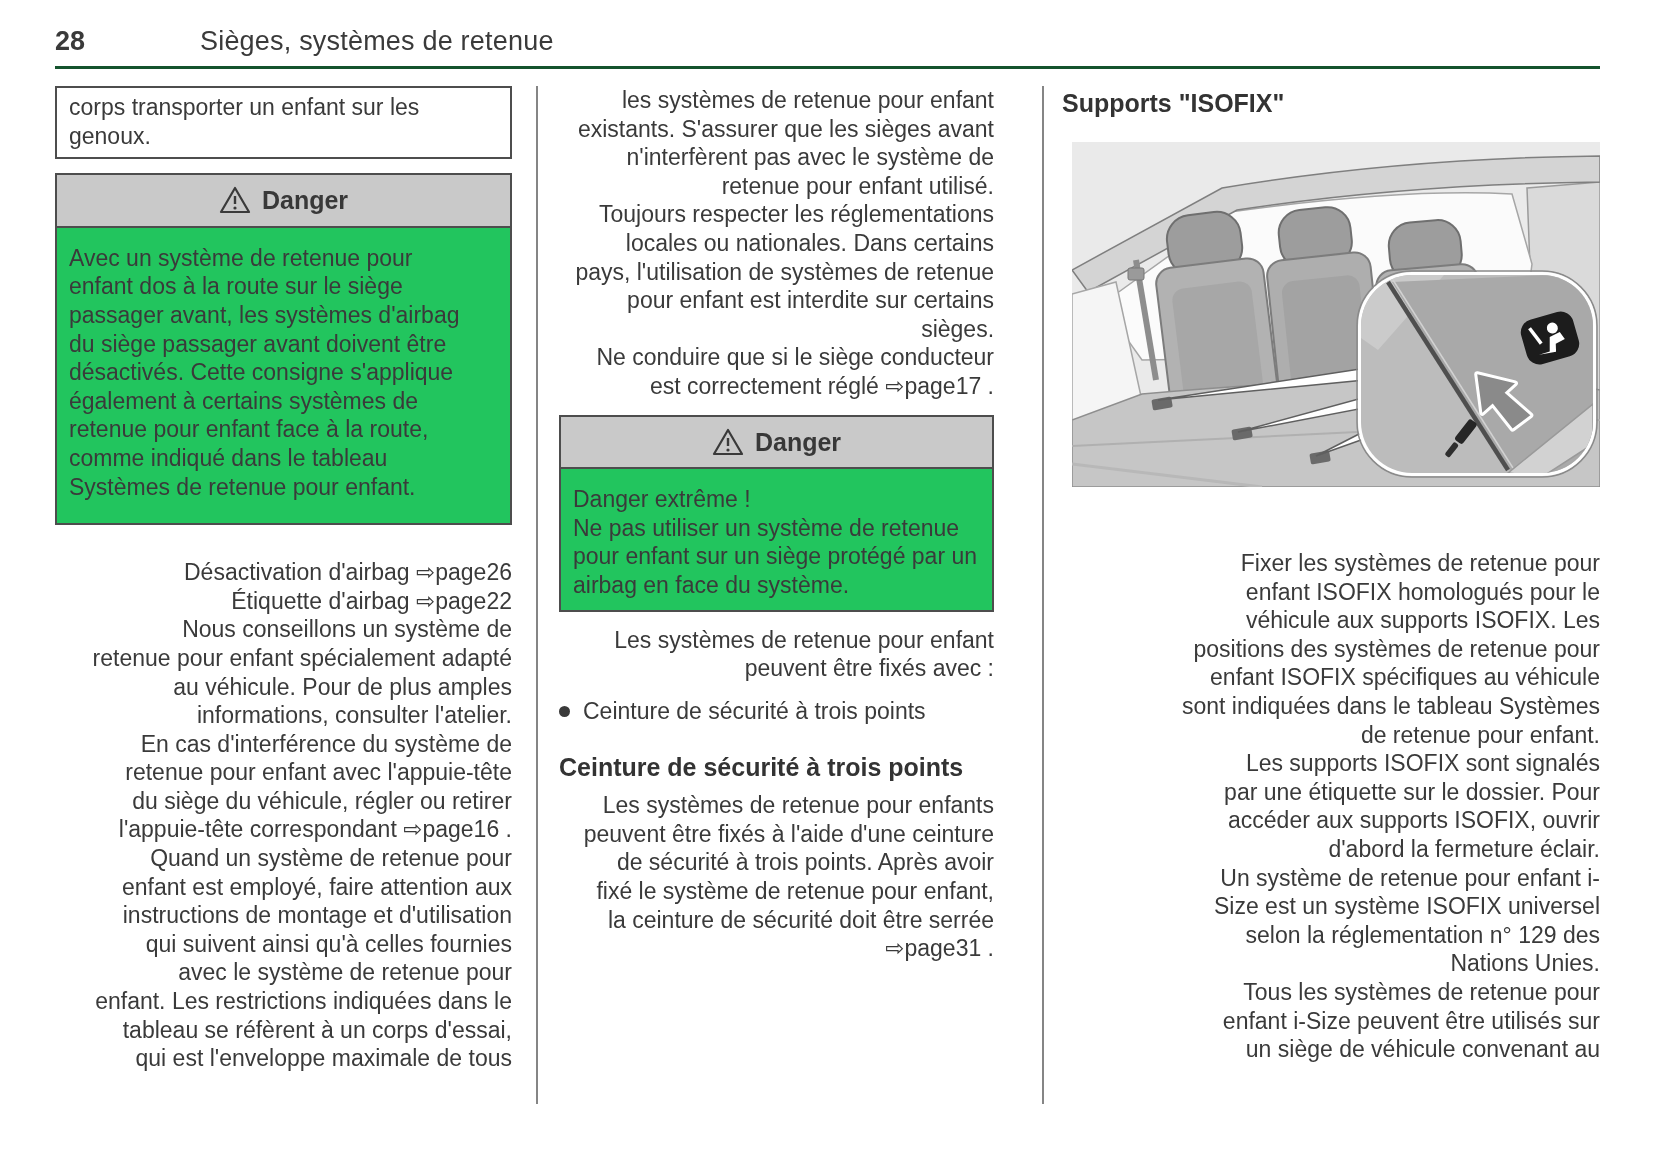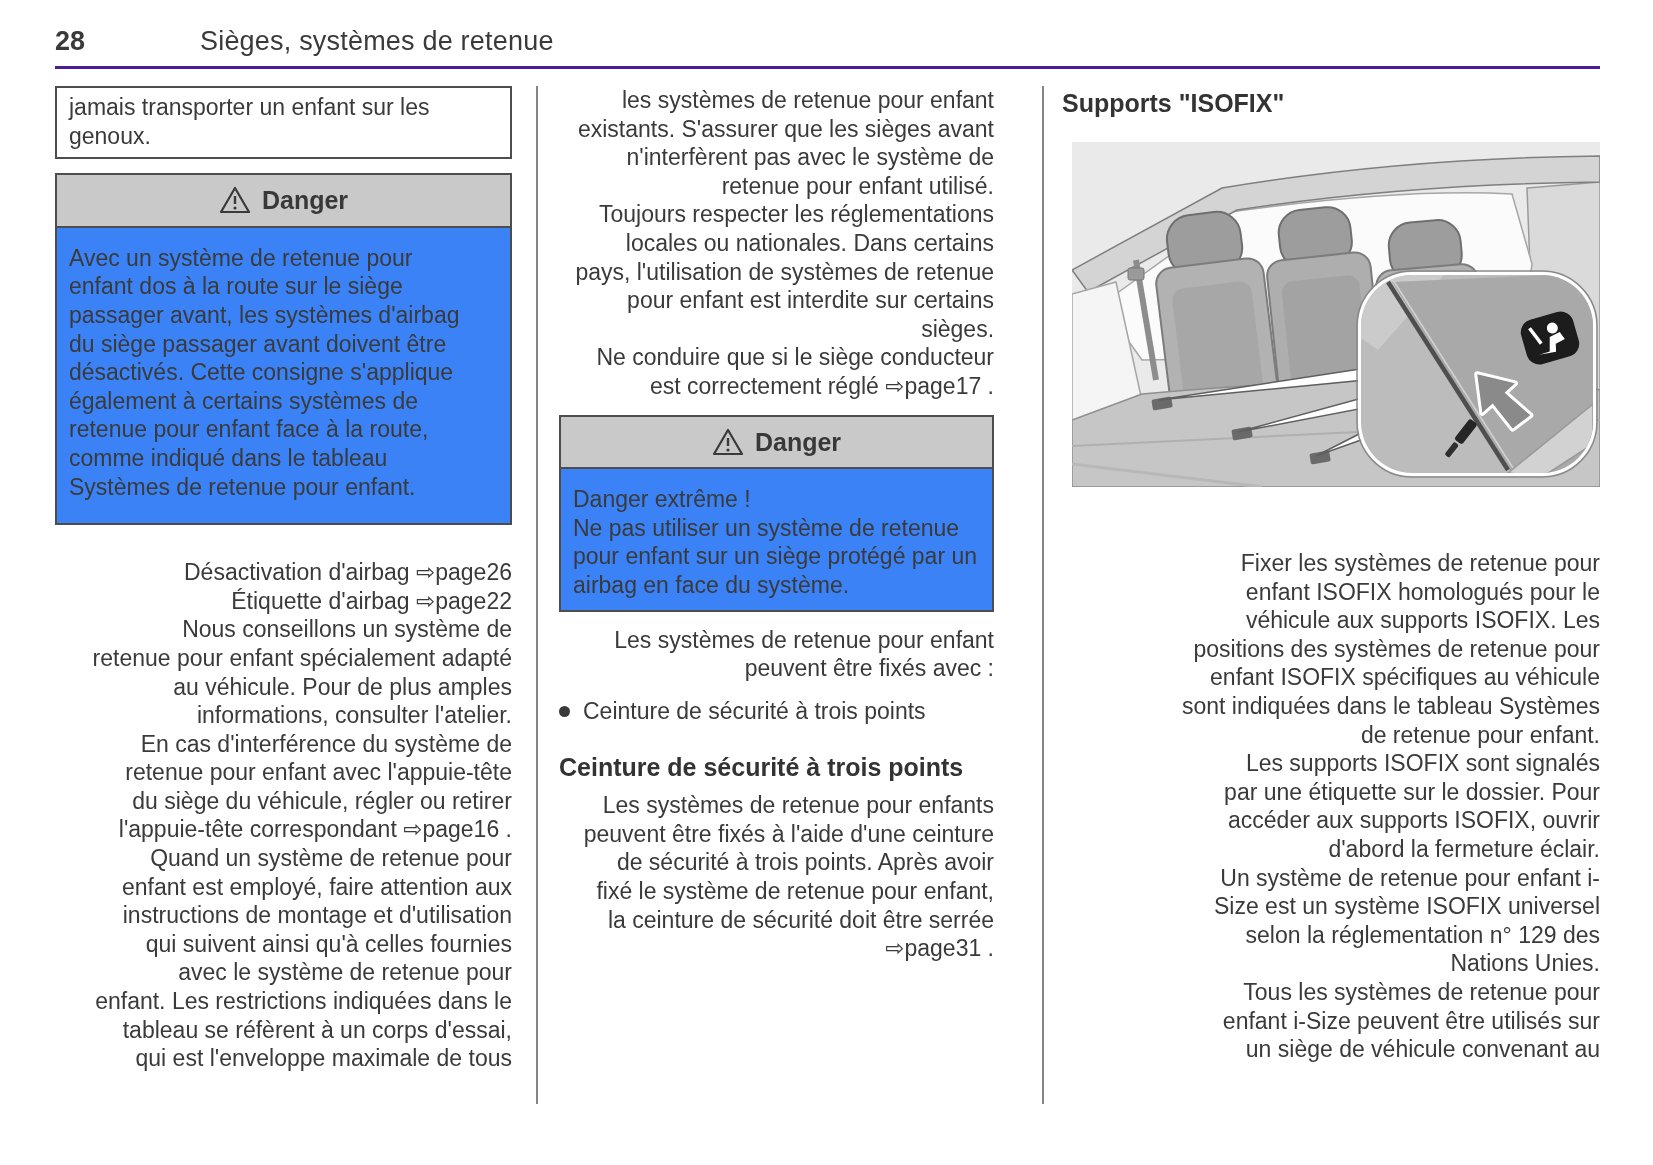--- a/index.html
+++ b/index.html
@@ -10,21 +10,21 @@
     color:#3a3a3a;
     overflow:hidden;
   }
   .page { position:relative; width:1653px; height:1165px; }
 
   
   .page-header {
     display:flex; align-items:baseline;
     margin:26px 53px 0 55px;
     padding-bottom:9px;
-    border-bottom:3px solid #4c1d95;
+    border-bottom:3px solid #14532d;
   }
   .page-number { font-size:27px; font-weight:bold; width:60px; }
   .page-title  { font-size:27px; font-weight:normal; margin-left:85px; letter-spacing:0.2px; }
 
   
   .columns {
     display:flex;
     margin:17px 0 0 55px;
     height:1018px;
     align-items:stretch;
@@ -37,21 +37,21 @@
 
   .lines { white-space:pre-line; }
 
   
   .note-box {
     border:2px solid #4d4d4d;
     padding:5px 12px 7px;
     margin-bottom:14px;
     background:#fff;
   }
-  .danger-box { border:2px solid #4d4d4d; background:#3b82f6; }
+  .danger-box { border:2px solid #4d4d4d; background:#22c55e; }
   .danger-box.first { margin-bottom:21px; }
   .danger-box.second { margin-top:14px; margin-bottom:13px; }
   .danger-header {
     background:#c9c9c9;
     border-bottom:2px solid #4d4d4d;
     display:flex; justify-content:center; align-items:center; gap:11px;
     padding:11px 0;
     font-size:25px; font-weight:bold; color:#383838;
   }
   .danger-header .tri-icon { display:block; }
@@ -85,21 +85,21 @@
 
   <div class="page-header">
     <div class="page-number">28</div>
     <div class="page-title">Sièges, systèmes de retenue</div>
   </div>
 
   <div class="columns">
 
     <div class="col col-1">
       <div class="note-box">
-        <div class="lines">jamais transporter un enfant sur les
+        <div class="lines">corps transporter un enfant sur les
 genoux.</div>
       </div>
 
       <div class="danger-box first">
         <div class="danger-header">
           <svg class="tri-icon" width="32" height="28" viewBox="0 0 32 28">
             <path d="M16 2 L30 26 L2 26 Z" fill="none" stroke="#3a3a3a" stroke-width="2.2" stroke-linejoin="round"></path>
             <line x1="16" y1="10" x2="16" y2="18" stroke="#3a3a3a" stroke-width="2.4"></line>
             <circle cx="16" cy="22" r="1.6" fill="#3a3a3a"></circle>
           </svg>

